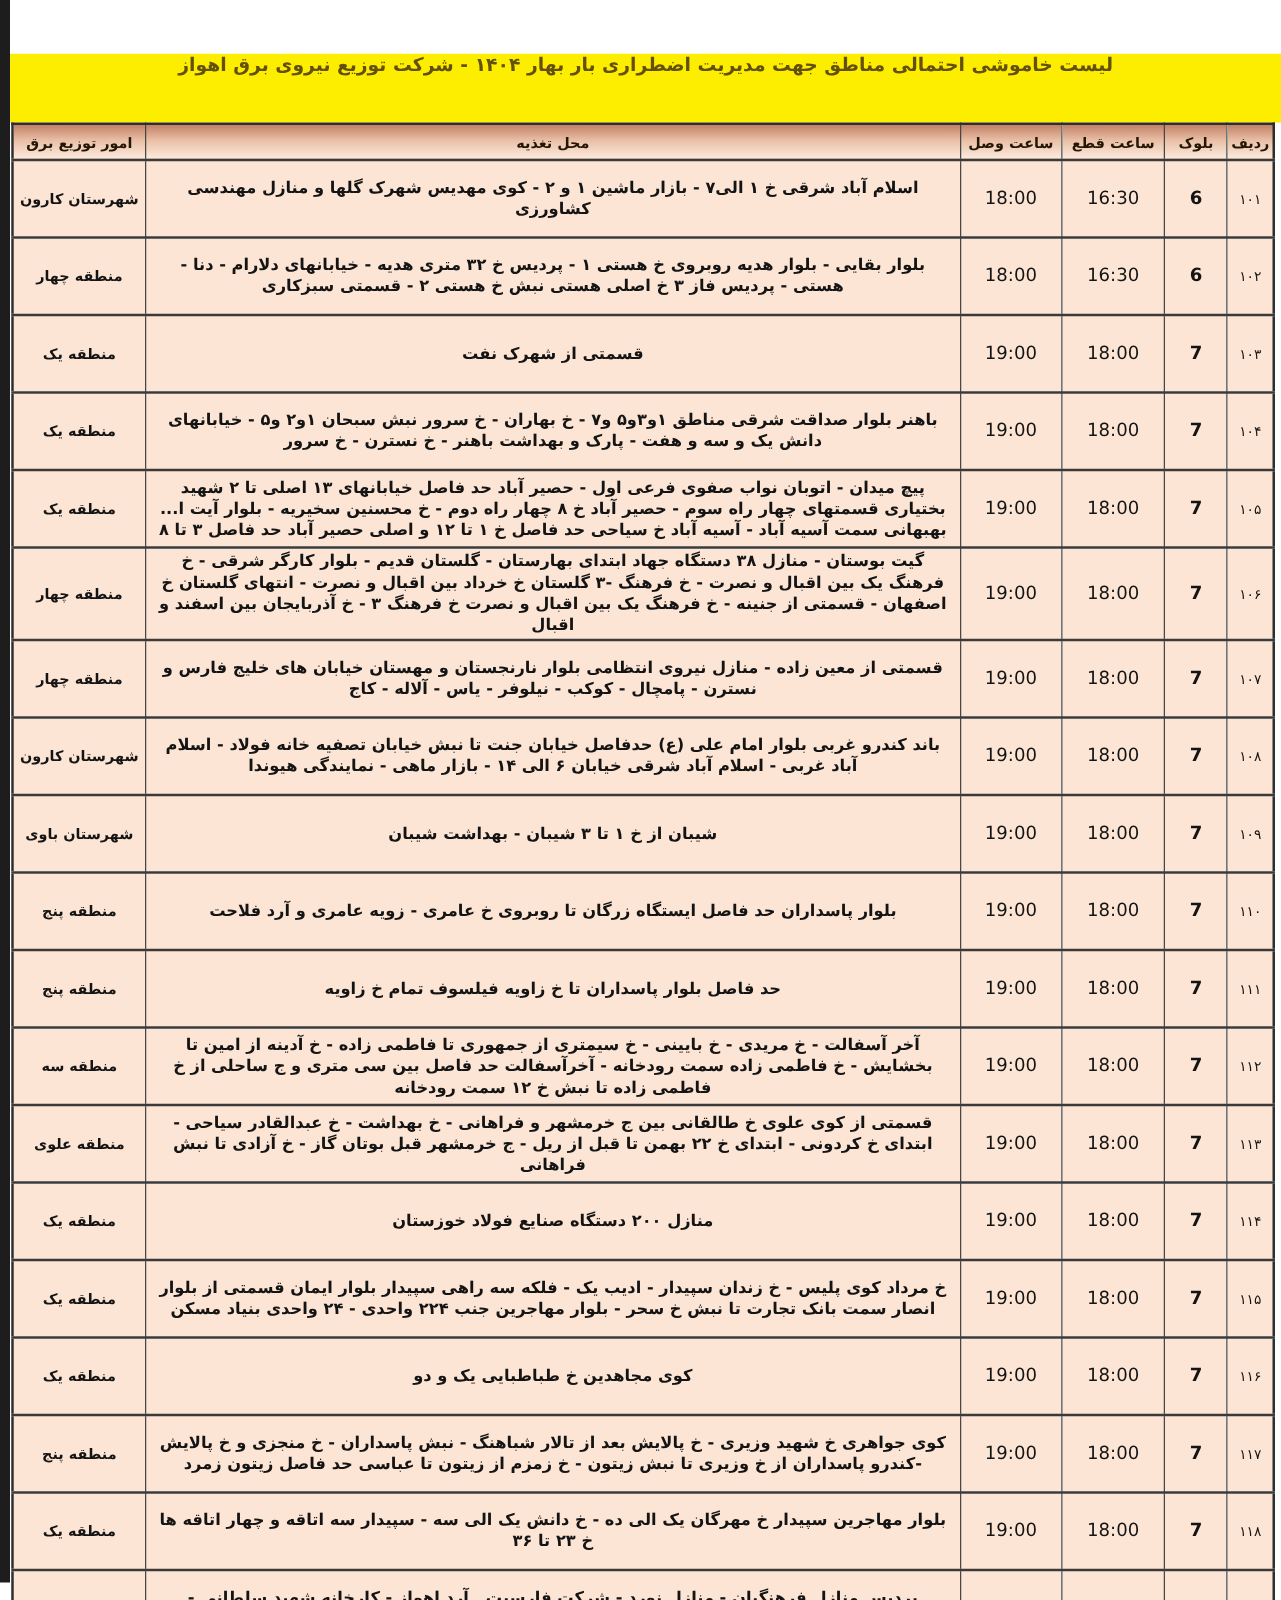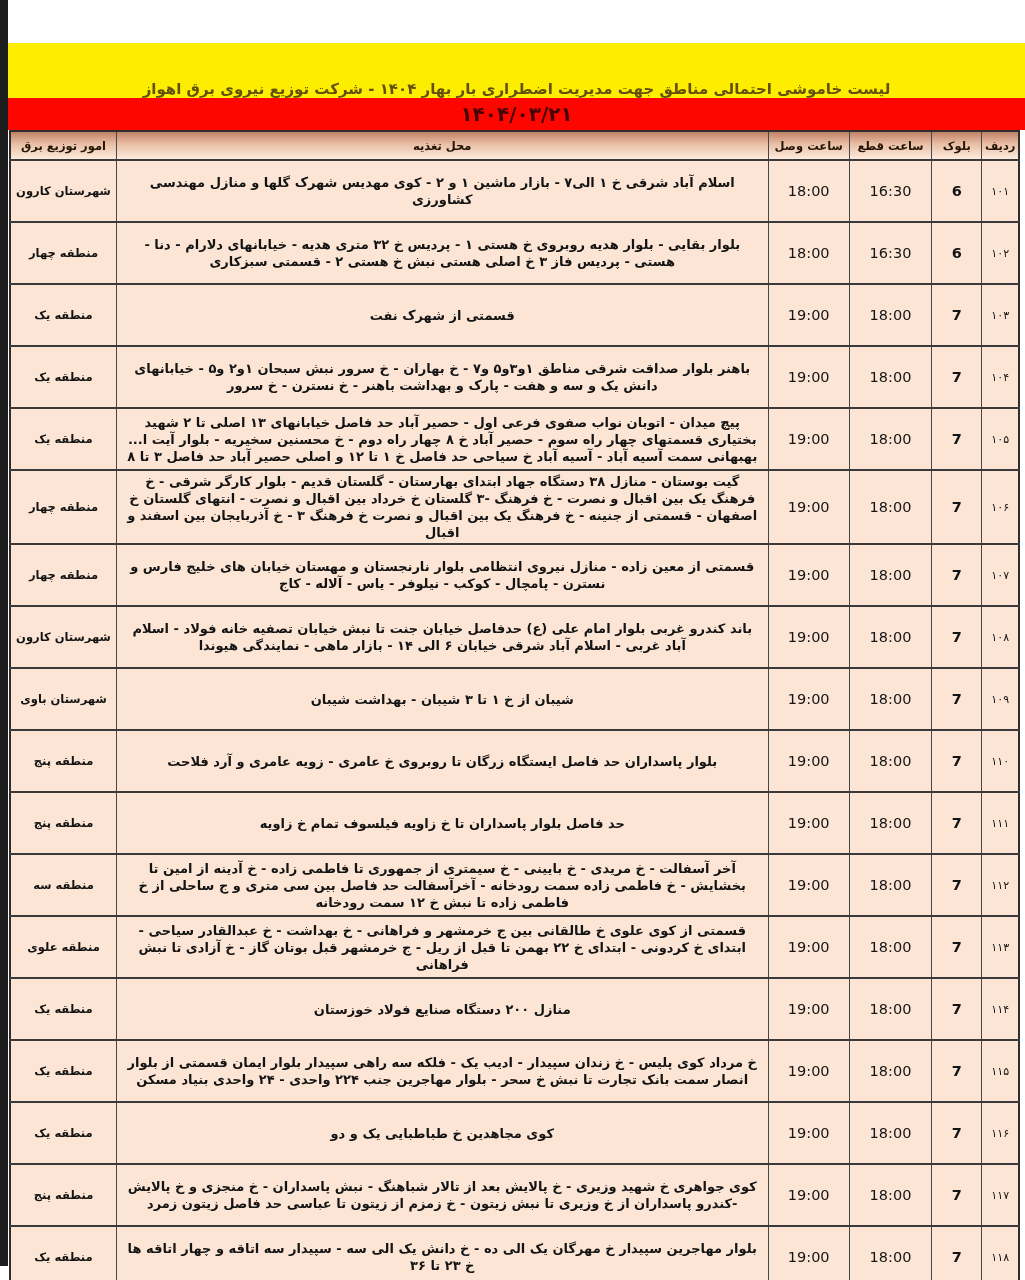--- a/index.html
+++ b/index.html
@@ -7,21 +7,21 @@
     width:1025px;height:1280px;position:relative;overflow:hidden;
     font-family:"DejaVu Sans","Liberation Sans",sans-serif;
     -webkit-font-smoothing:antialiased;
   }
   .left-strip{
     position:absolute;left:0;top:0;width:8px;height:1266px;
     background:#1d1d1d;
   }
   .sheet{position:absolute;top:43px;left:8px;right:0;}
   .banner-title{
-    background:#fdee00;height:55px;display:flex;align-items:flex-end;justify-content:center;
+    background:#fdee00;height:55px;display:flex;align-items:flex-start;justify-content:center;
     color:#63500a;font-weight:bold;font-size:15px;
   }
   .banner-date{
     background:#fe0600;height:32px;display:flex;align-items:center;justify-content:center;
     color:#430404;font-weight:bold;font-size:20px;letter-spacing:1px;
   }
   table.sched{
     border-collapse:collapse;table-layout:fixed;
     width:1011px;margin:0 5px 0 auto;
     direction:rtl;
@@ -49,23 +49,20 @@
 <body>
 
 <div class="left-strip"></div>
 
 <div class="sheet">
 
   <div class="banner-title">
     <span>لیست خاموشی احتمالی مناطق جهت مدیریت اضطراری بار بهار ۱۴۰۴ - شرکت توزیع نیروی برق اهواز</span>
   </div>
 
-  <div class="banner-date">
-    <span>۱۴۰۴/۰۳/۲۱</span>
-  </div>
 
   <table class="sched">
     <colgroup>
       <col style="width:37px">
       <col style="width:50px">
       <col style="width:82px">
       <col style="width:81px">
       <col style="width:649px">
       <col style="width:106px">
     </colgroup>

